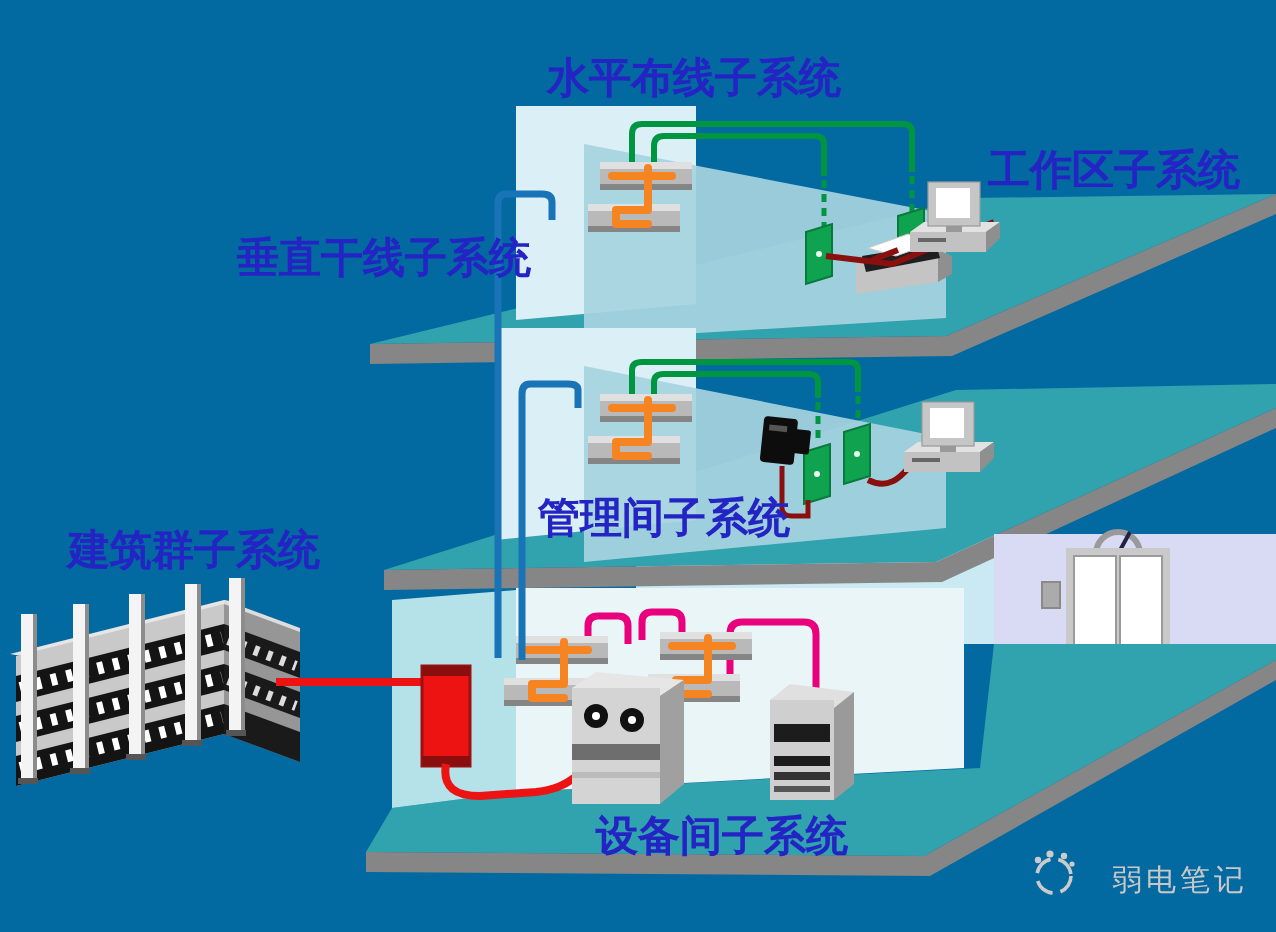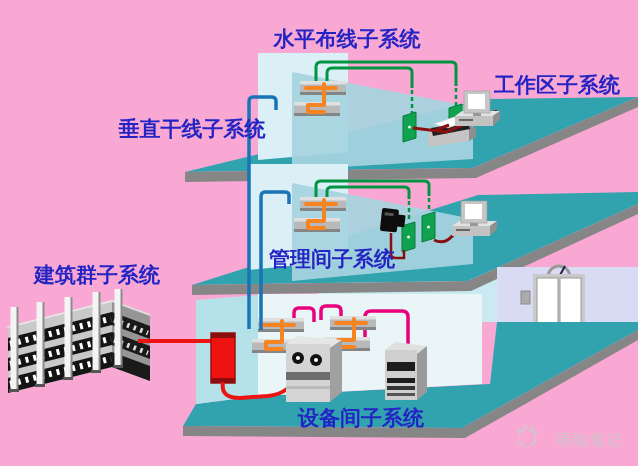--- a/index.html
+++ b/index.html
@@ -1,16 +1,16 @@
 <!DOCTYPE html>
 <html><head>
 <meta charset="utf-8">
 <style>
   html,body{margin:0;padding:0;background:#fff;}
-  #stage{position:relative;width:638px;height:466px;background:#f9a8d4;overflow:hidden;
+  #stage{position:relative;width:638px;height:466px;background:#0369a1;overflow:hidden;
          font-family:"Liberation Sans","DejaVu Sans",sans-serif;}
   svg{display:block;}
   text.syslabel{font-family:"Liberation Sans","DejaVu Sans",sans-serif;
                 font-weight:bold;font-size:21px;fill:#2424C4;}
   text.wmark{font-family:"Liberation Sans","DejaVu Sans",sans-serif;
              font-size:15px;fill:#C8C8C8;letter-spacing:2px;}
 </style>
 </head>
 <body>
 

